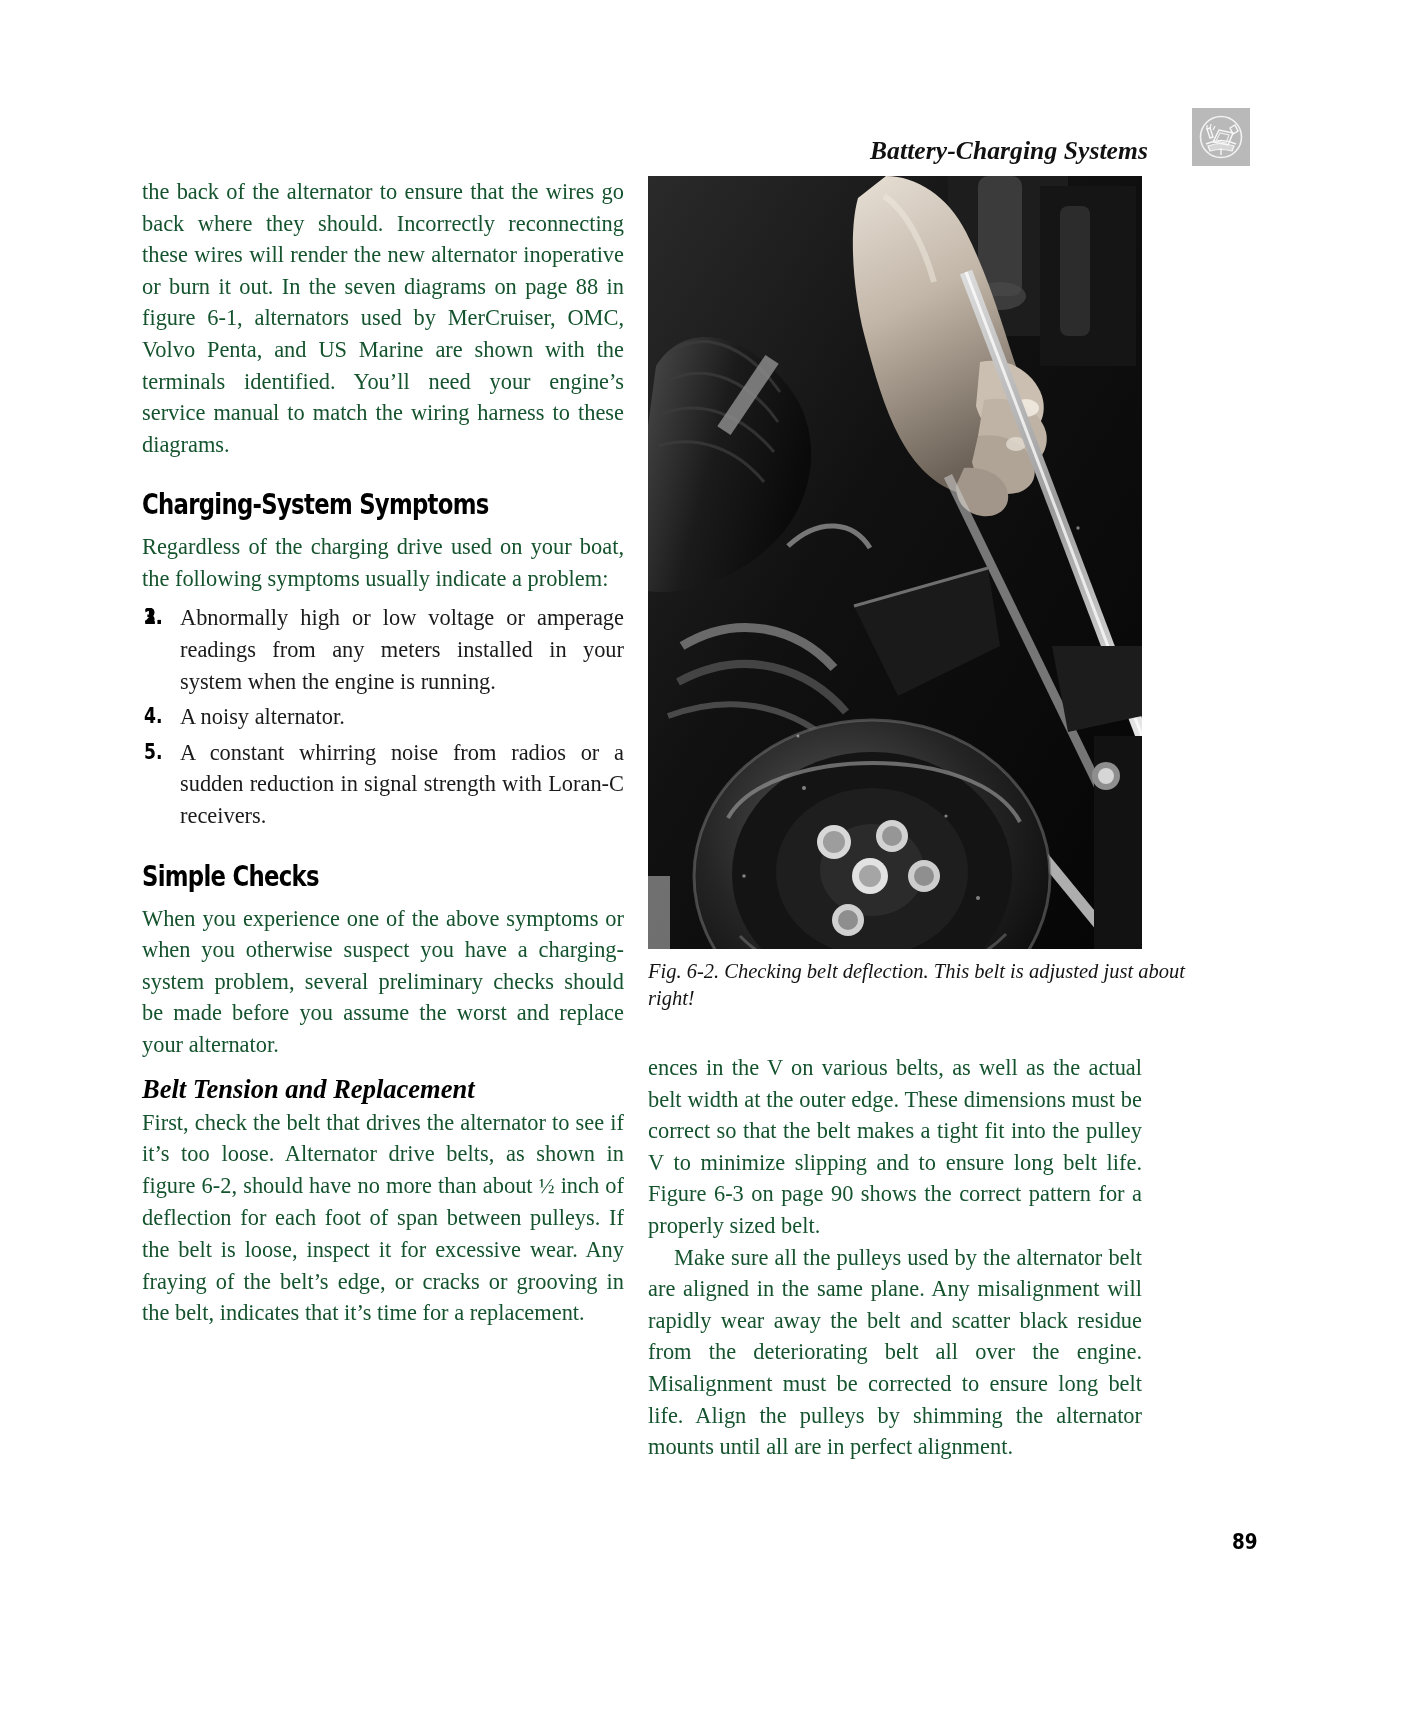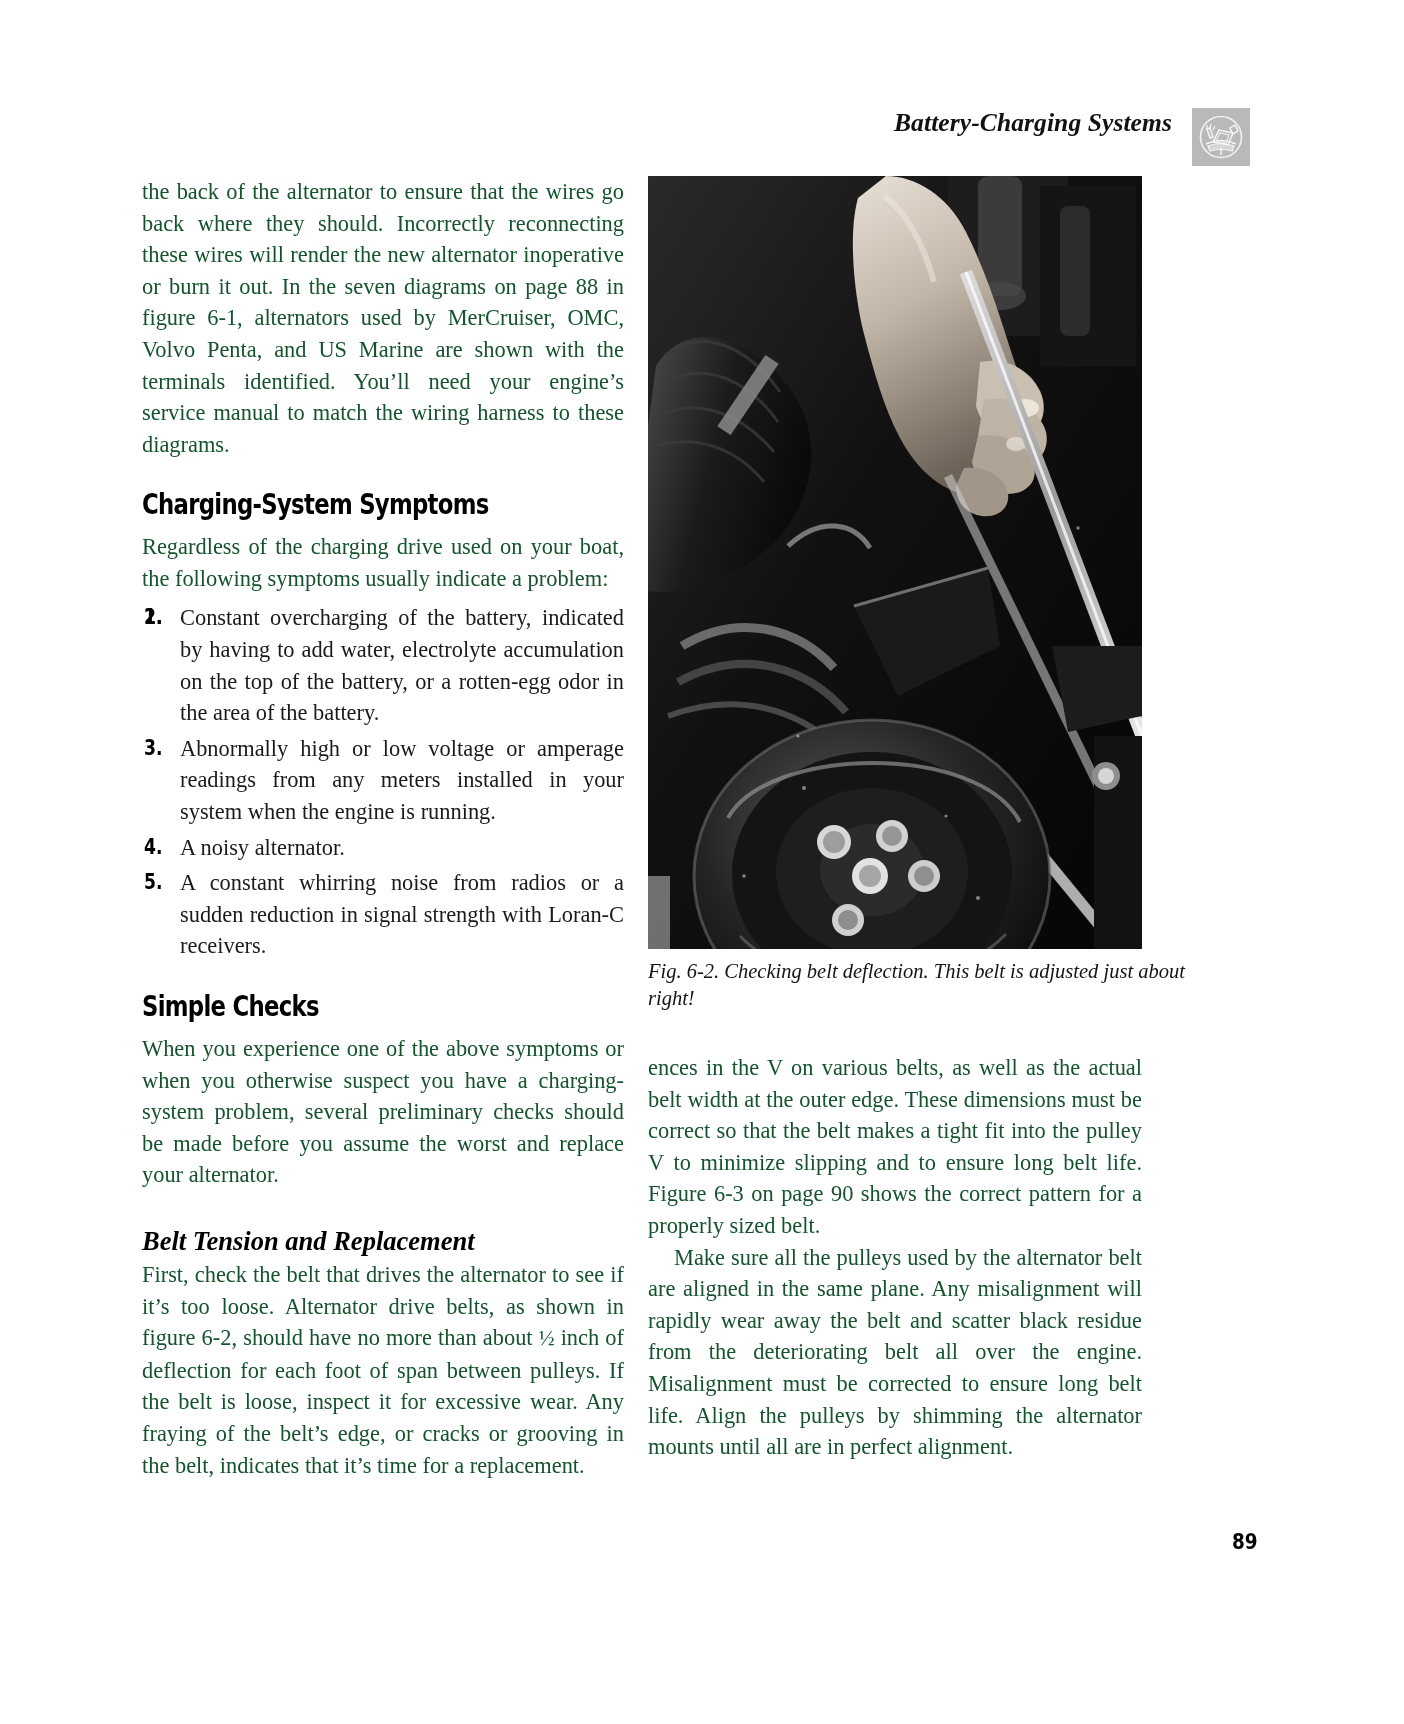--- a/index.html
+++ b/index.html
@@ -23,23 +23,23 @@
     height: 1724px;
   }
 
   
   .running-head {
     position: absolute;
     left: 140px;
     top: 108px;
     width: 1110px;
     display: flex;
-    align-items: flex-start;
+    align-items: flex-end;
     justify-content: flex-end;
-    gap: 20px;
+    gap: 44px;
   }
   .running-head-title {
     font-family: "Liberation Serif", "DejaVu Serif", serif;
     font-style: italic;
     font-weight: bold;
     font-size: 25.5px;
     letter-spacing: 0.1px;
     color: #111;
     white-space: nowrap;
   }
@@ -85,21 +85,21 @@
     font-size: 28.5px;
     line-height: 1.05;
     letter-spacing: -0.9px;
     transform: scaleX(0.80);
     transform-origin: left center;
     width: 125%;
     color: #000;
   }
 
   h3.subsection {
-    margin: 36px 0 3px 0;
+    margin: 14px 0 3px 0;
     font-family: "Liberation Serif", "DejaVu Serif", serif;
     font-style: italic;
     font-weight: bold;
     font-size: 26.5px;
     line-height: 1.1;
     color: #000;
   }
 
   
   ol.symptom-list {
@@ -195,21 +195,20 @@
     <h2 class="section">Charging-System Symptoms</h2>
 
     <p class="body">Regardless of the charging drive used on your boat, the following symptoms usually indicate a problem:</p>
 
     <ol class="symptom-list">
       <li>
         <span class="num">1.</span>
       </li>
       <li>
         <span class="num">2.</span>
-        <span>Constant overcharging of the battery, indicated by having to add water, electrolyte accumulation on the top of the battery, or a rotten-egg odor in the area of the battery.</span>
       </li>
       <li>
         <span class="num">3.</span>
         <span>Abnormally high or low voltage or amperage readings from any meters installed in your system when the engine is running.</span>
       </li>
       <li>
         <span class="num">4.</span>
         <span>A noisy alternator.</span>
       </li>
       <li>

